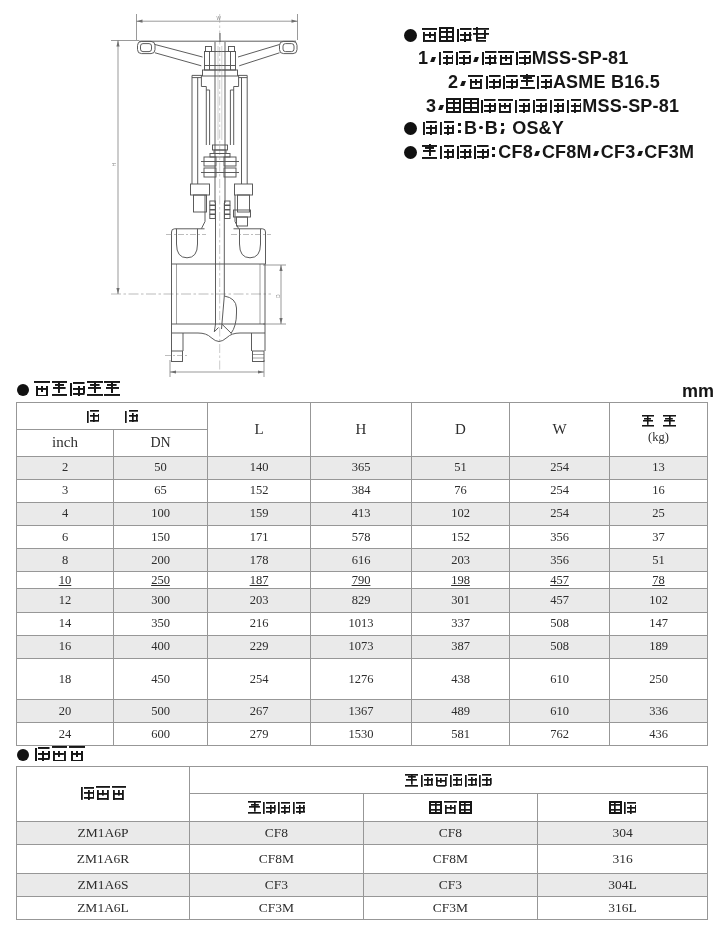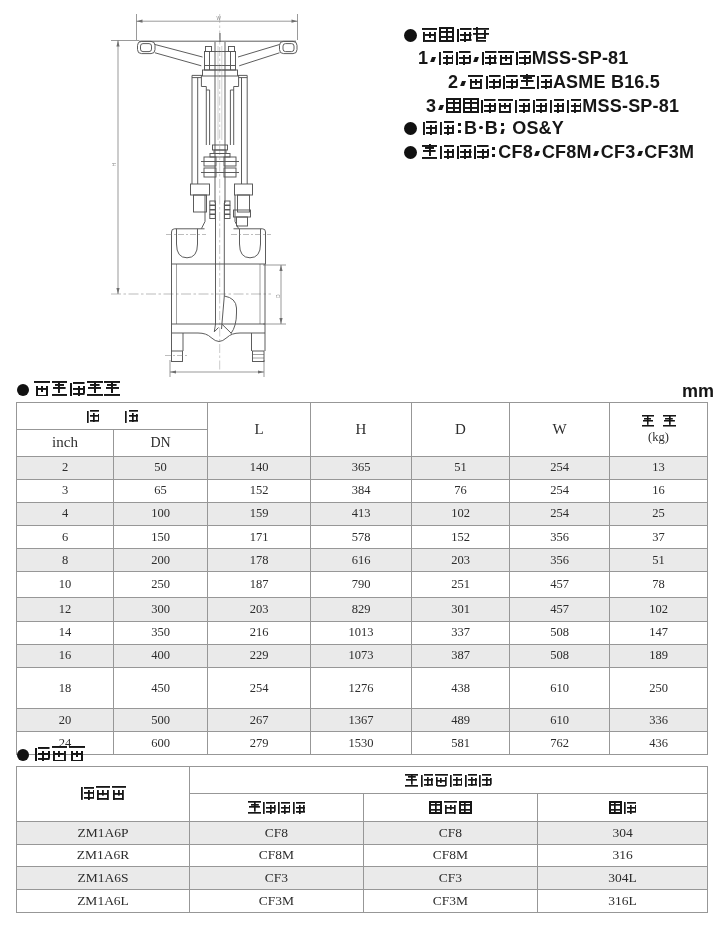--- a/index.html
+++ b/index.html
@@ -257,26 +257,26 @@
       </tr>
 <tr class="sh" style="height:23.2px;">
         <td>8</td>
         <td>200</td>
         <td>178</td>
         <td>616</td>
         <td>203</td>
         <td>356</td>
         <td>51</td>
       </tr>
-<tr style="height:26px;">
+<tr style="height:17px;text-decoration:underline;">
         <td>10</td>
         <td>250</td>
         <td>187</td>
         <td>790</td>
-        <td>251</td>
+        <td>198</td>
         <td>457</td>
         <td>78</td>
       </tr>
 <tr class="sh" style="height:23.2px;">
         <td>12</td>
         <td>300</td>
         <td>203</td>
         <td>829</td>
         <td>301</td>
         <td>457</td>
@@ -350,21 +350,21 @@
  <td class="bold-cn" style="font-size:15px;"><span class="z zb"></span><span class="z zd"></span><span class="z zb"></span></td>
  <td class="bold-cn" style="font-size:15px;"><span class="z zb"></span><span class="z zc"></span></td>
 </tr>
 
 <tr class="sh" style="height:23px;">
         <td>ZM1A6P</td>
         <td>CF8</td>
         <td>CF8</td>
         <td>304</td>
       </tr>
-<tr style="height:22px;">
+<tr style="height:29px;">
         <td>ZM1A6R</td>
         <td>CF8M</td>
         <td>CF8M</td>
         <td>316</td>
       </tr>
 <tr class="sh" style="height:23px;">
         <td>ZM1A6S</td>
         <td>CF3</td>
         <td>CF3</td>
         <td>304L</td>

